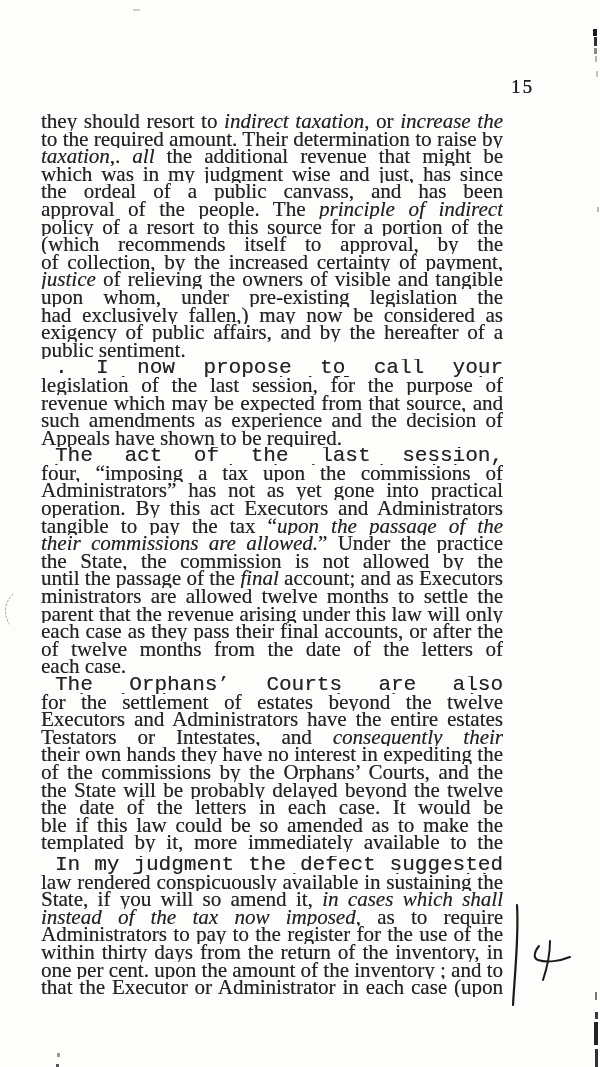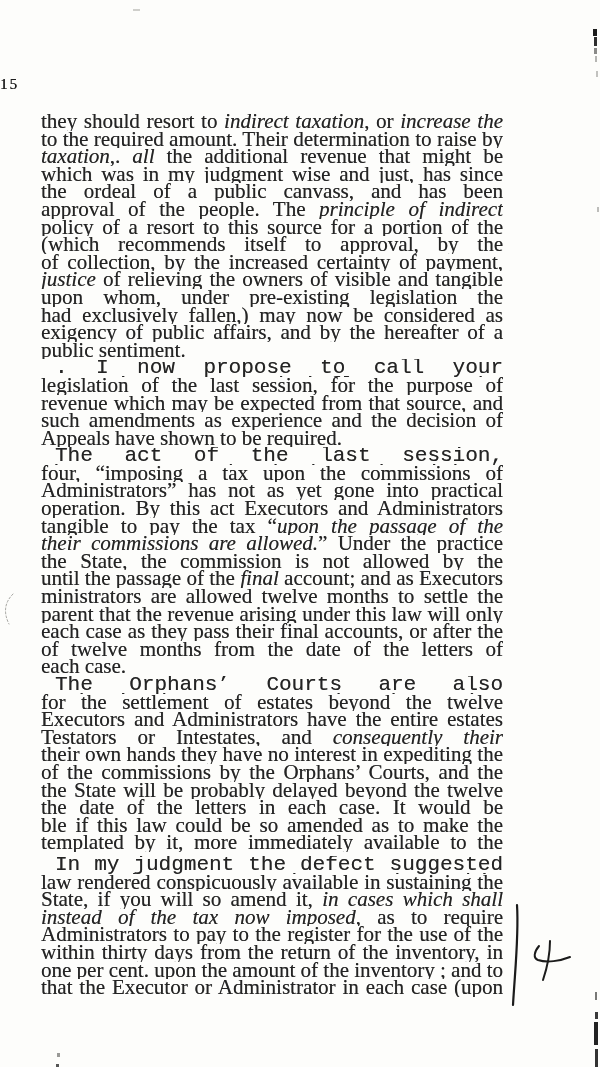--- a/index.html
+++ b/index.html
@@ -5,22 +5,22 @@
   html,body{margin:0;padding:0;}
   body{
     width:600px;height:1067px;position:relative;overflow:hidden;
     background:#ffffff;
     font-family:"Liberation Serif","DejaVu Serif",serif;
   }
   .sheet{
     position:absolute;inset:0;background:#fdfdfb;color:#262626;
   }
   .pagenum{
-    position:absolute;top:76px;left:0;width:534px;text-align:left;
-    font-size:15px;letter-spacing:2px;color:#1e1e1e;
+    position:absolute;top:76px;left:0;width:534px;text-align:right;
+    font-size:19px;letter-spacing:2px;color:#1e1e1e;
     text-shadow:0.2px 0 0 currentColor;
   }
   .body-text{
     position:absolute;left:41px;top:113px;width:462px;
     font-size:21px;line-height:17.6px;color:#242424;
     text-shadow:0.2px 0 0 rgba(20,20,20,.55);
   }
   .para{margin:0;}
   .para.space{margin-top:4px;}
   .line{

